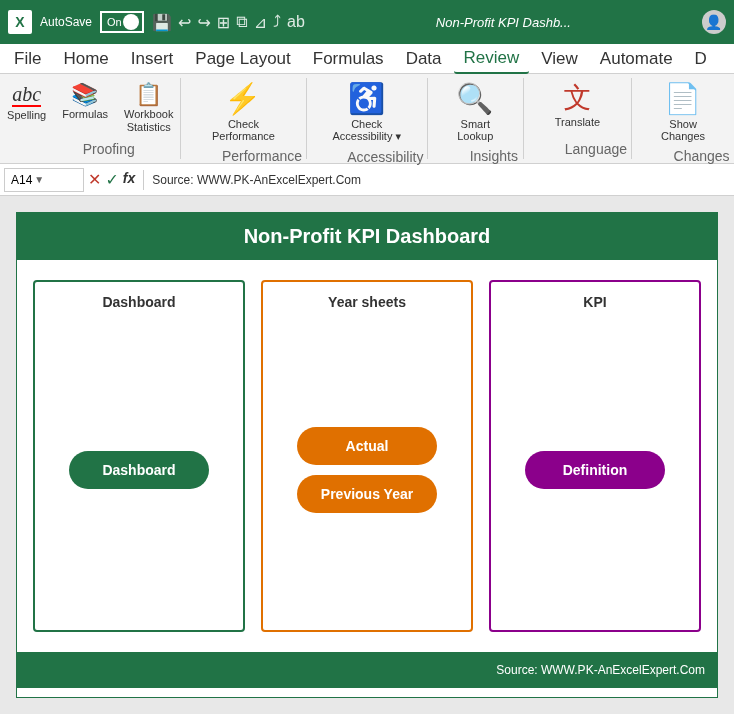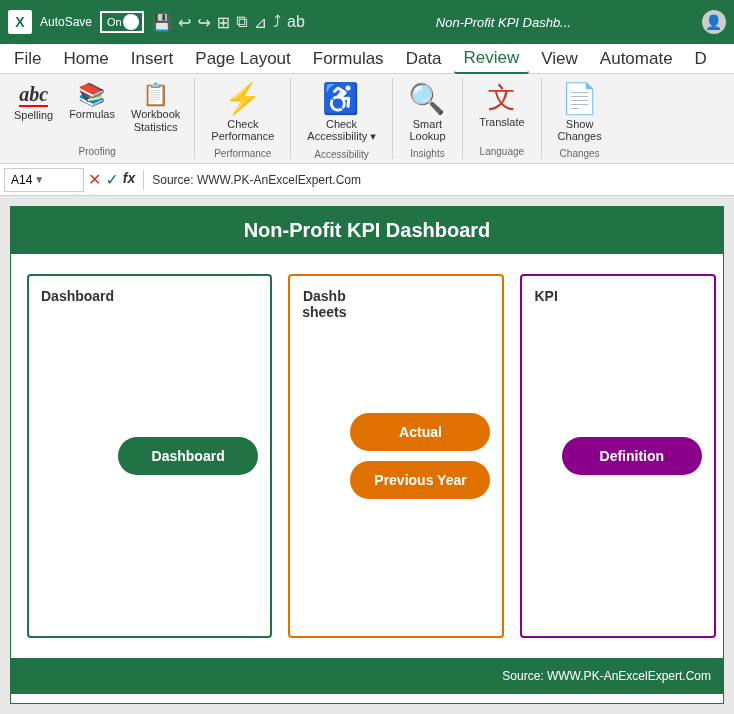--- a/index.html
+++ b/index.html
@@ -154,33 +154,33 @@
       border-radius: 3px;
       min-width: 48px;
       text-align: center;
       font-size: 11px;
       color: #333;
     }
     .ribbon-btn .btn-icon {
       font-size: 22px;
       line-height: 1;
       margin-bottom: 2px;
-      font-weight: bold;
     }
     .ribbon-btn .btn-label {
       font-size: 11px;
       text-align: center;
       line-height: 1.2;
       max-width: 70px;
     }
     .ribbon-group-label {
-      font-size: 10px;
+      font-size: 14px;
       color: #666;
       margin-top: 2px;
       text-align: left;
+      margin-left: 37px;
     }
 
     
     .ribbon-btn-large {
       display: flex;
       flex-direction: column;
       align-items: center;
       padding: 4px 8px;
       cursor: pointer;
       border-radius: 3px;
@@ -229,21 +229,21 @@
     }
     .formula-input {
       flex: 1;
       font-size: 12px;
       color: #333;
     }
 
     
     .spreadsheet-area {
       background: #e8e8e8;
-      padding: 10px;
+      padding: 16px;
       height: calc(714px - 44px - 30px - 90px - 32px);
       overflow: hidden;
     }
     .excel-content {
       background: white;
       border: 1px solid #217346;
       border-radius: 0;
       overflow: hidden;
       height: 100%;
     }
@@ -267,21 +267,21 @@
       background: white;
       height: calc(100% - 56px - 36px);
     }
 
     
     .nav-section {
       flex: 1;
       border-radius: 4px;
       padding: 12px;
       display: flex;
-      flex-direction: row;
+      flex-direction: column;
       gap: 4px;
     }
     .nav-section.green { border: 2px solid #217346; }
     .nav-section.orange { border: 2px solid #e07000; }
     .nav-section.purple { border: 2px solid #8b008b; }
 
     .nav-section-title {
       font-size: 14px;
       font-weight: bold;
       color: #333;
@@ -471,21 +471,21 @@
     <div class="nav-panel">
 
       <div class="nav-section green">
         <div class="nav-section-title">Dashboard</div>
         <div class="nav-buttons">
           <div class="pill-btn green">Dashboard</div>
         </div>
       </div>
 
       <div class="nav-section orange">
-        <div class="nav-section-title">Dashb sheets</div>
+        <div class="nav-section-title">Year sheets</div>
         <div class="nav-buttons">
           <div class="pill-btn orange">Actual</div>
           <div class="pill-btn orange">Previous Year</div>
         </div>
       </div>
 
       <div class="nav-section purple">
         <div class="nav-section-title">KPI</div>
         <div class="nav-buttons">
           <div class="pill-btn purple">Definition</div>

